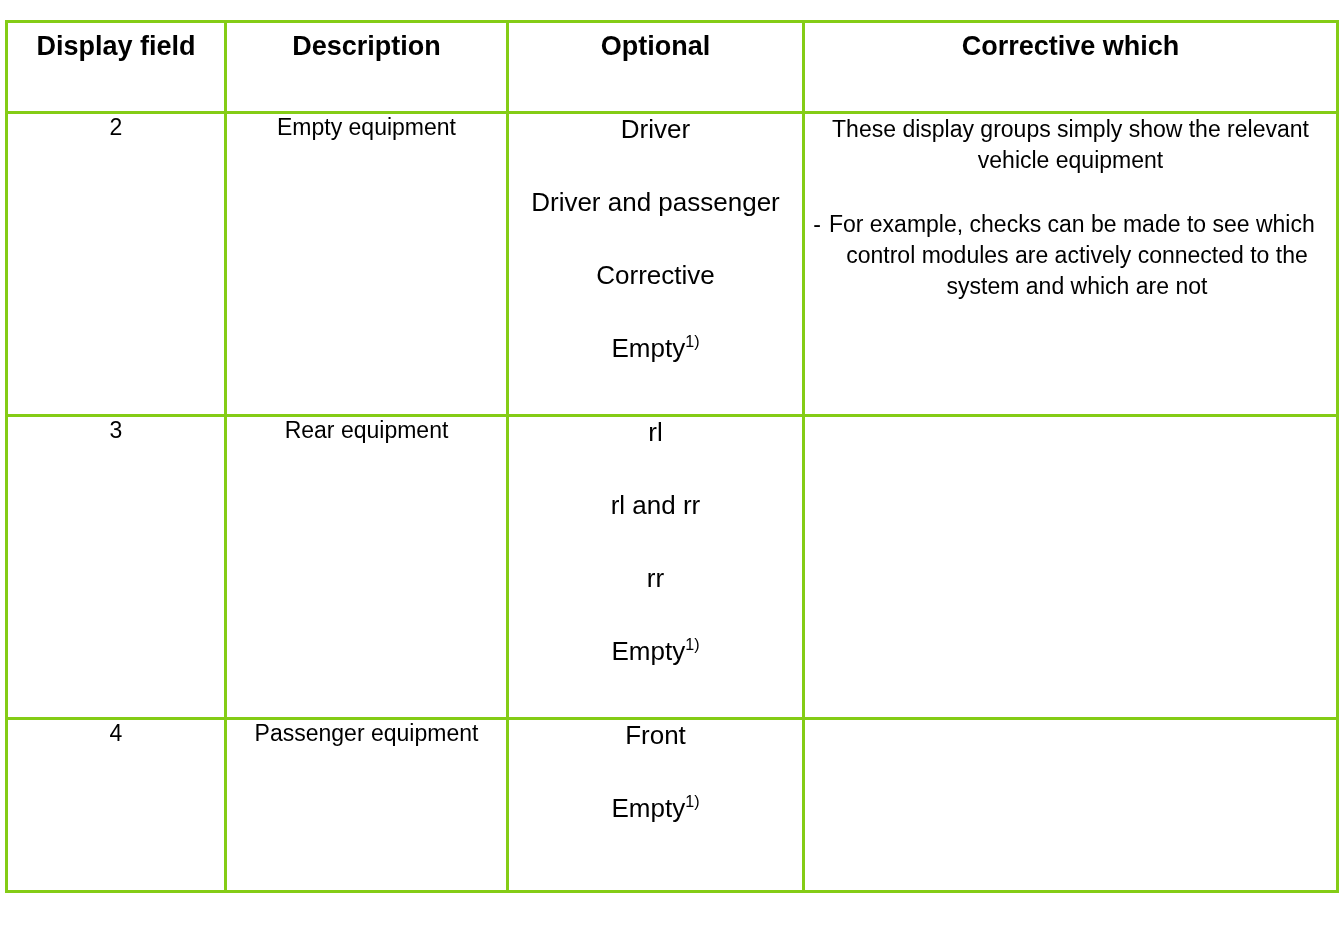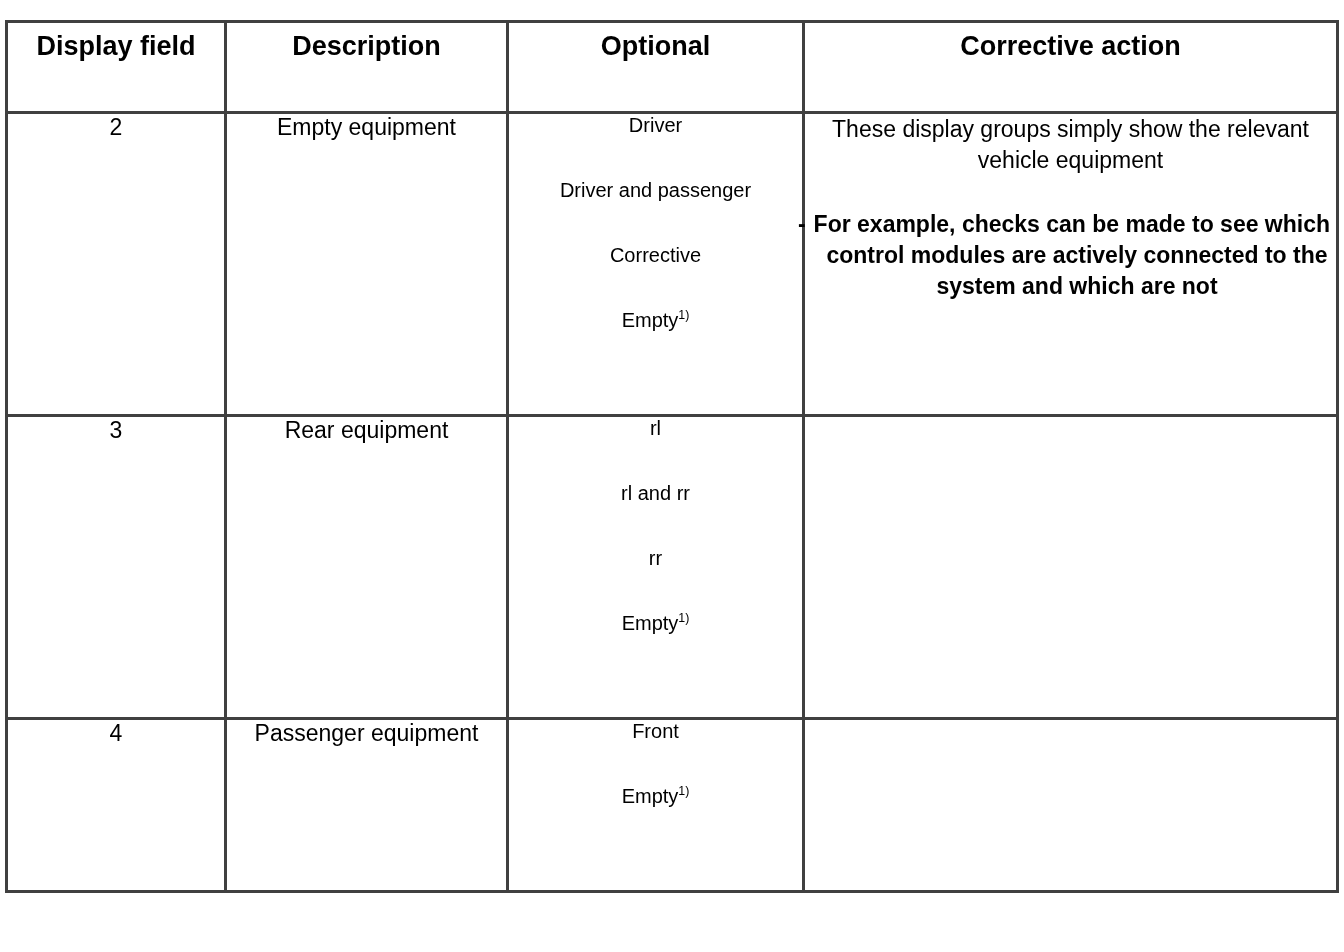--- a/index.html
+++ b/index.html
@@ -31,21 +31,21 @@
     border-collapse: collapse;
     table-layout: fixed;
   }
   .spec-table col.c-field  { width: 219px; }
   .spec-table col.c-desc   { width: 282px; }
   .spec-table col.c-disp   { width: 296px; }
   .spec-table col.c-corr   { width: 534px; }
 
   .spec-table th,
   .spec-table td {
-    border: 3px solid #404040;
+    border: 3px solid #84cc16;
     padding: 0;
     vertical-align: top;
   }
 
   
   .spec-table thead th {
     height: 79px;
     text-align: center;
     font-size: 27px;
     font-weight: bold;
@@ -62,21 +62,21 @@
     vertical-align: middle;
     font-size: 23px;
   }
   .cell-desc {
     text-align: center;
     font-size: 23px;
     padding-top: 30px;
   }
   .cell-display {
     text-align: center;
-    font-size: 20px;
+    font-size: 26px;
     padding-top: 30px;
   }
   .cell-corrective {
     text-align: center;
     font-size: 23px;
     padding: 28px 14px 0 30px;
   }
 
   .disp-line { margin: 0 0 42px 0; }
   .disp-line:last-child { margin-bottom: 0; }
@@ -89,21 +89,20 @@
 
   .corr-para {
     margin: 0 0 32px 0;
     line-height: 1.36;
   }
   .corr-bullet {
     margin: 0;
     line-height: 1.36;
     padding-left: 13px;
     text-indent: -26px;
-    font-weight: bold;
   }
   .corr-bullet .dash { padding-right: 8px; }
 
   
   .footnote {
     position: absolute;
     left: 6px;
     top: 913px;
     font-size: 23px;
     line-height: 1.2;
@@ -122,21 +121,21 @@
         <col class="c-desc">
         <col class="c-disp">
         <col class="c-corr">
     </colgroup>
 
     <thead>
       <tr>
         <th>Display field</th>
         <th>Description</th>
         <th>Optional</th>
-        <th>Corrective action</th>
+        <th>Corrective which</th>
       </tr>
     </thead>
 
     <tbody>
 
       <tr class="row-tall">
         <td class="cell-field">2</td>
         <td class="cell-desc">Empty equipment</td>
         <td class="cell-display">
           <p class="disp-line">Driver</p>

